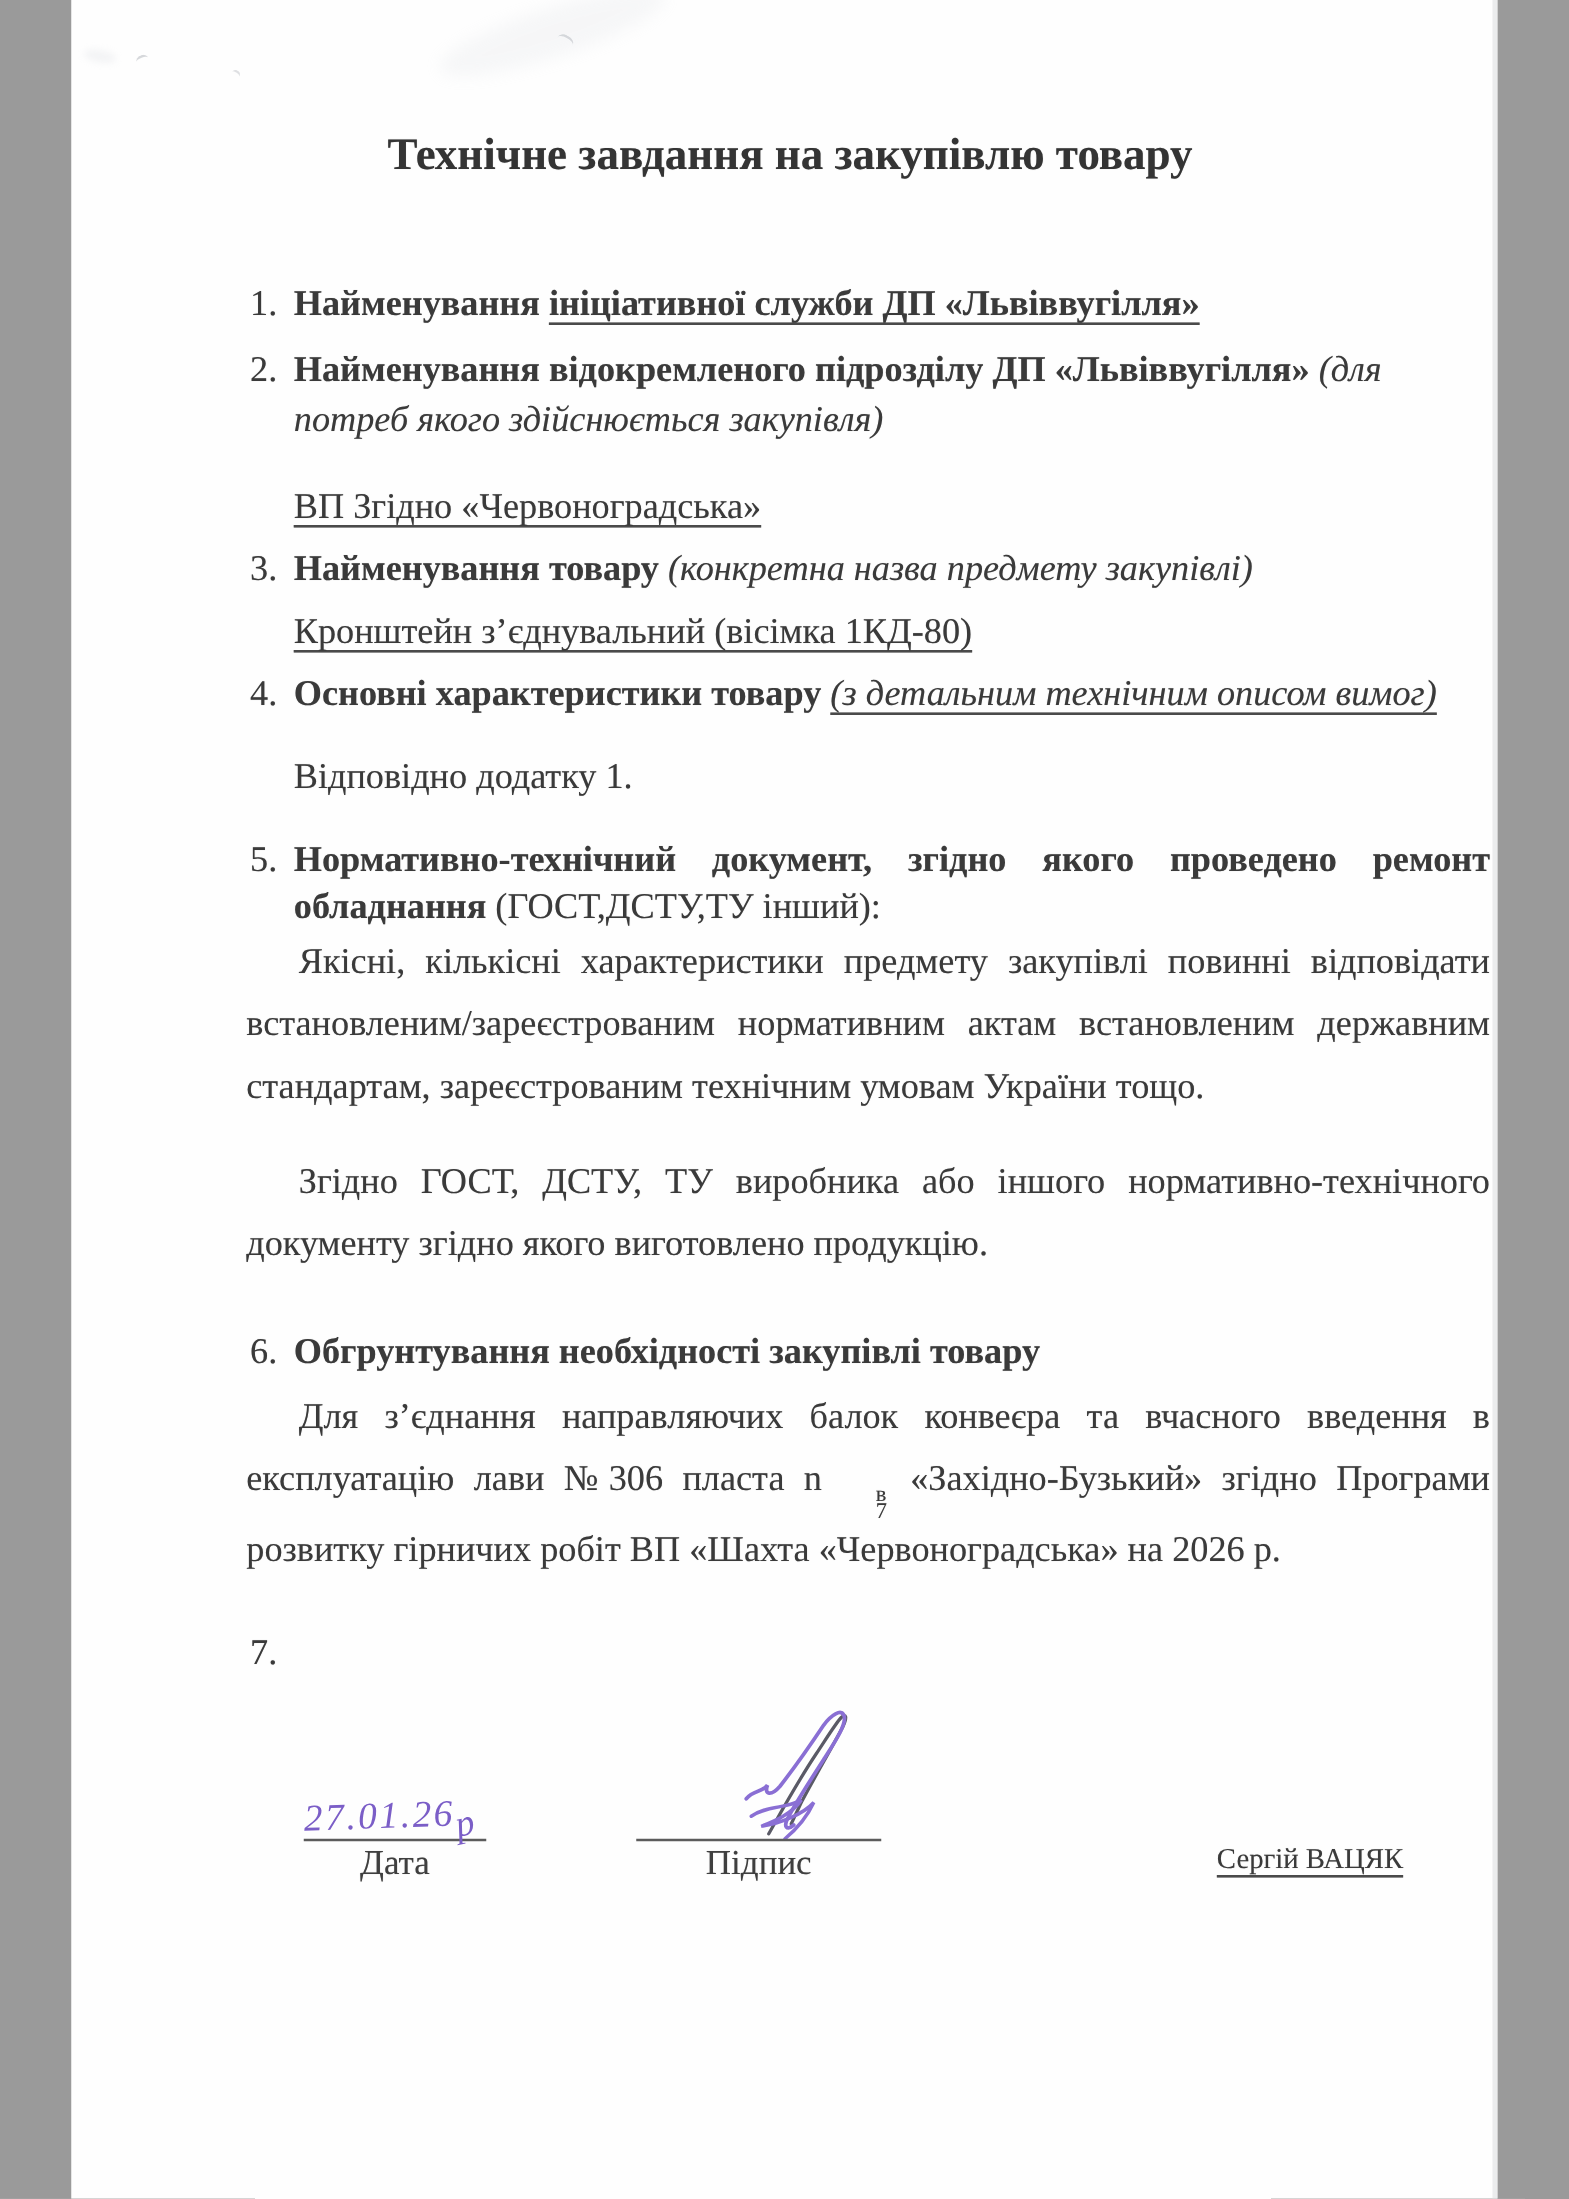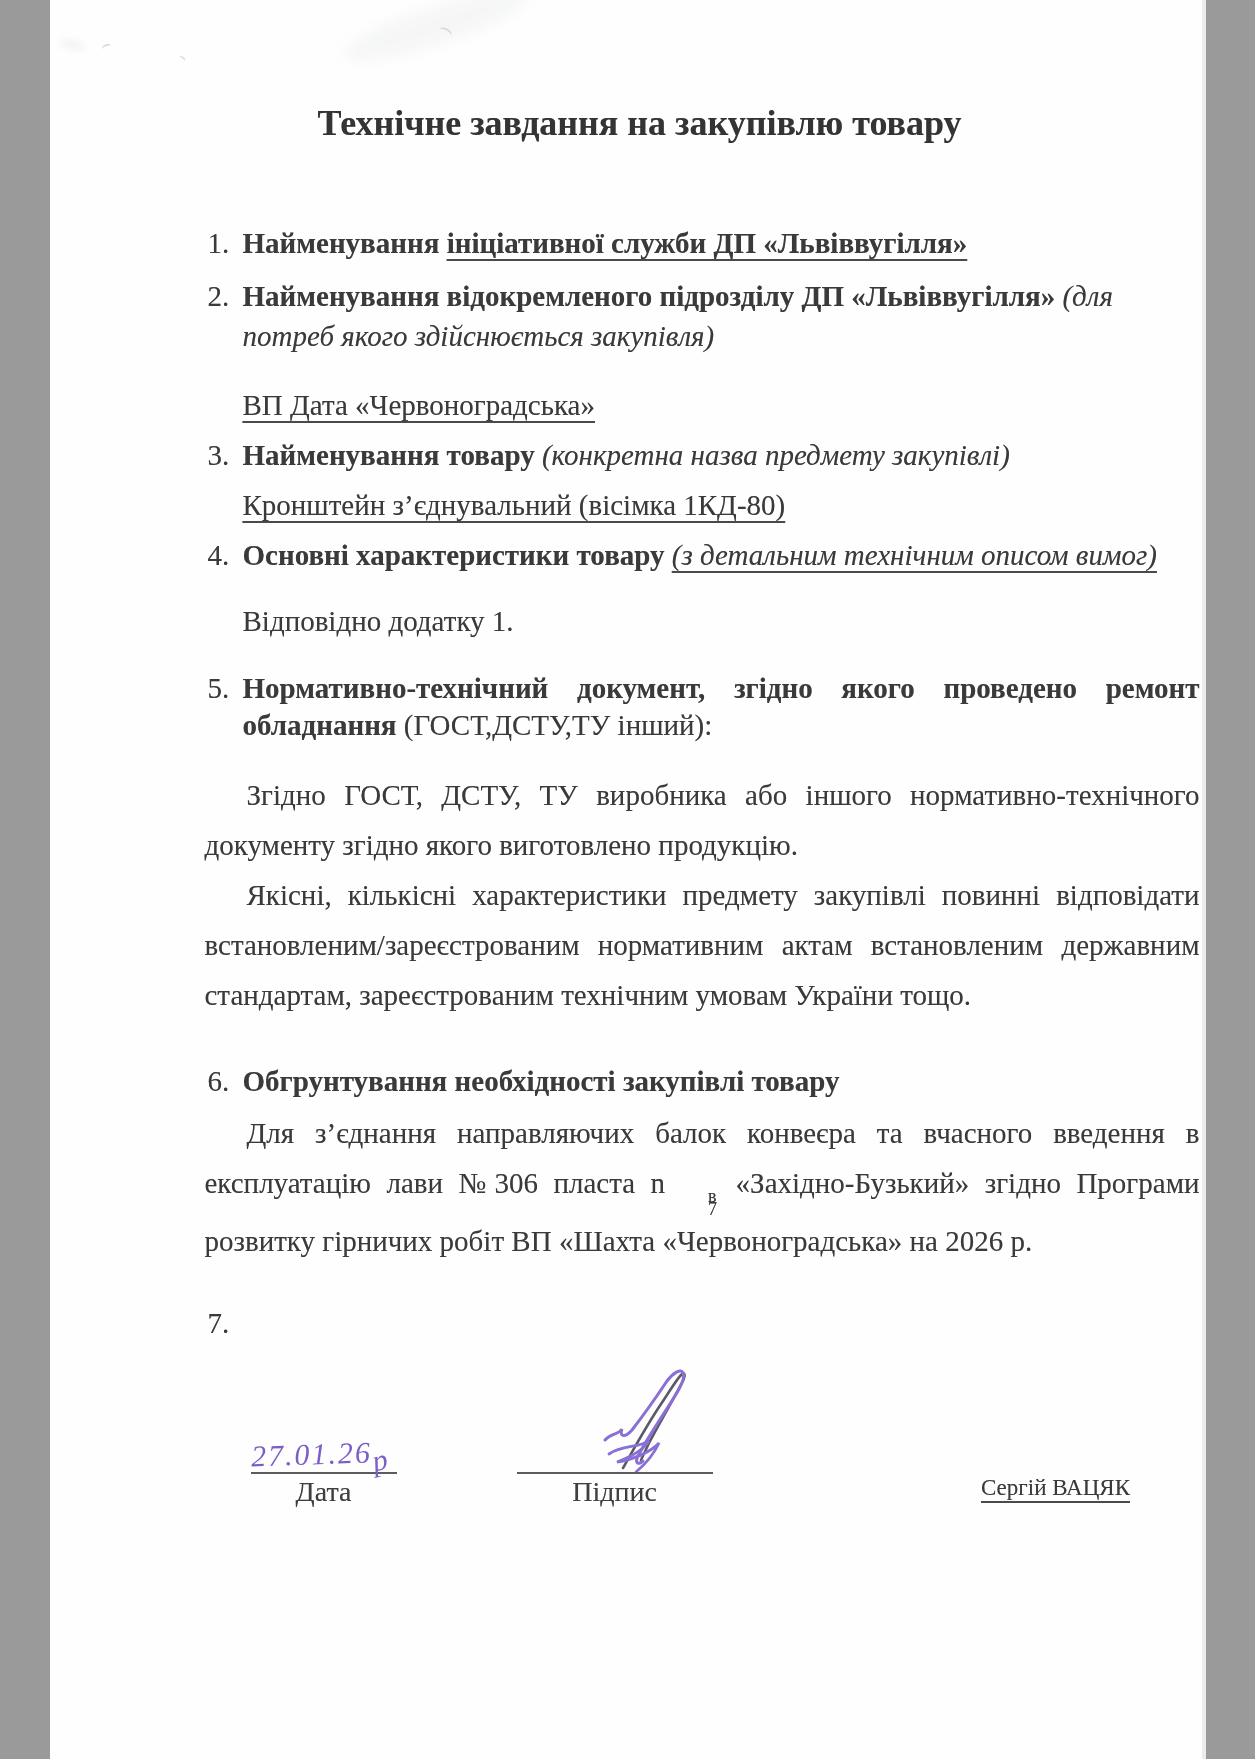--- a/index.html
+++ b/index.html
@@ -5,21 +5,20 @@
   html,body{margin:0;padding:0;background:#9a9a9a;}
   .page{
     position:relative;
     width:1141px;height:1759px;
     margin:0 auto;
     background:#fefefe;
     overflow:hidden;
     font-family:"Liberation Serif","DejaVu Serif",serif;
     color:#3a3a3a;
     text-shadow:0 0 .6px rgba(70,70,70,.45);
-    padding-left:15px;
   }
   .edge-shade{position:absolute;top:0;right:0;width:4px;height:100%;background:#e3e4e6;opacity:.7;}
   .artifact{position:absolute;border-top:2px solid #a7abb2;border-radius:50%;opacity:.45;}
   .a1{left:52px;top:44px;width:10px;height:6px;transform:rotate(-20deg);}
   .a2{left:128px;top:56px;width:7px;height:5px;transform:rotate(35deg);opacity:.35;}
   .a3{left:388px;top:28px;width:14px;height:8px;transform:rotate(28deg);}
   .smudge{position:absolute;left:290px;top:6px;width:190px;height:40px;background:#cfd3d9;opacity:.16;filter:blur(6px);transform:rotate(-18deg);border:none;}
   .smudge2{position:absolute;left:10px;top:40px;width:26px;height:10px;background:#c9cdd4;opacity:.2;filter:blur(3px);transform:rotate(10deg);border:none;}
 
   .doc-title{
@@ -89,21 +88,21 @@
     <div class="item mt-title-gap">
       <span class="num">1.</span>
       <span class="b">Найменування </span><span class="b u">ініціативної служби ДП «Львіввугілля»</span>
     </div>
 
     <div class="item two-line" style="margin-top:12px;">
       <span class="num">2.</span>
       <span class="b">Найменування відокремленого підрозділу ДП «Львіввугілля» </span><span class="i">(для потреб якого здійснюється закупівля)</span>
     </div>
     <div class="answer" style="margin-top:28px;">
-      <span class="u">ВП Дата «Червоноградська»</span>
+      <span class="u">ВП Згідно «Червоноградська»</span>
     </div>
 
     <div class="item" style="margin-top:8px;">
       <span class="num">3.</span>
       <span class="b">Найменування товару </span><span class="i">(конкретна назва предмету закупівлі)</span>
     </div>
     <div class="answer" style="margin-top:8px;">
       <span class="u">Кронштейн з’єднувальний (вісімка 1КД-80)</span>
     </div>
 
@@ -112,22 +111,22 @@
       <span class="b">Основні характеристики товару </span><span class="i u">(з детальним технічним описом вимог)</span>
     </div>
     <div class="answer" style="margin-top:24px;">
       <span>Відповідно додатку 1.</span>
     </div>
 
     <div class="item just item5-head" style="margin-top:28px;">
       <span class="num">5.</span>
       <span class="b">Нормативно-технічний документ, згідно якого проведено ремонт обладнання </span><span>(ГОСТ,ДСТУ,ТУ інший):</span>
     </div>
+    <div class="para">Якісні, кількісні характеристики предмету закупівлі повинні відповідати встановленим/зареєстрованим нормативним актам встановленим державним стандартам, зареєстрованим технічним умовам України тощо.</div>
     <div class="para" style="margin-top:26px;">Згідно ГОСТ, ДСТУ, ТУ виробника або іншого нормативно-технічного документу згідно якого виготовлено продукцію.</div>
-    <div class="para">Якісні, кількісні характеристики предмету закупівлі повинні відповідати встановленим/зареєстрованим нормативним актам встановленим державним стандартам, зареєстрованим технічним умовам України тощо.</div>
 
     <div class="item" style="margin-top:40px;">
       <span class="num">6.</span>
       <span class="b">Обгрунтування необхідності закупівлі товару</span>
     </div>
     <div class="para" style="margin-top:6px;">
       <span>Для з’єднання направляючих балок конвеєра та вчасного введення в експлуатацію лави №306 пласта n</span><span class="nstack">
           <span>в</span>
           <span>7</span>
         </span><span> «Західно-Бузький» згідно Програми розвитку гірничих робіт ВП «Шахта «Червоноградська» на 2026 р.</span>

